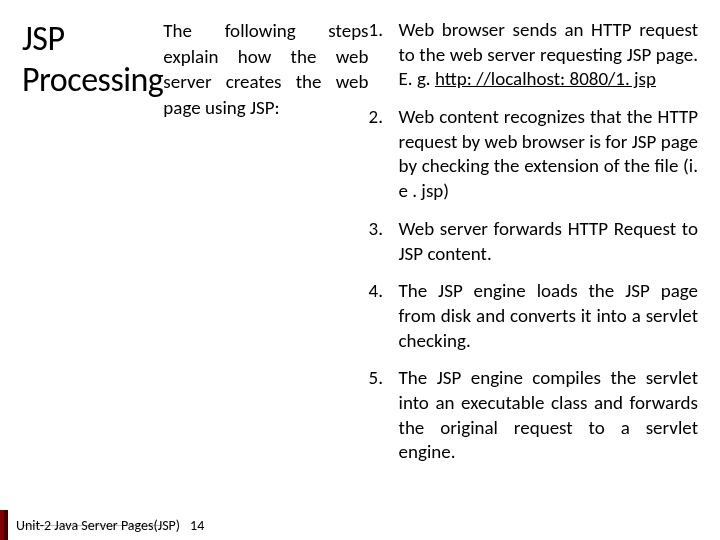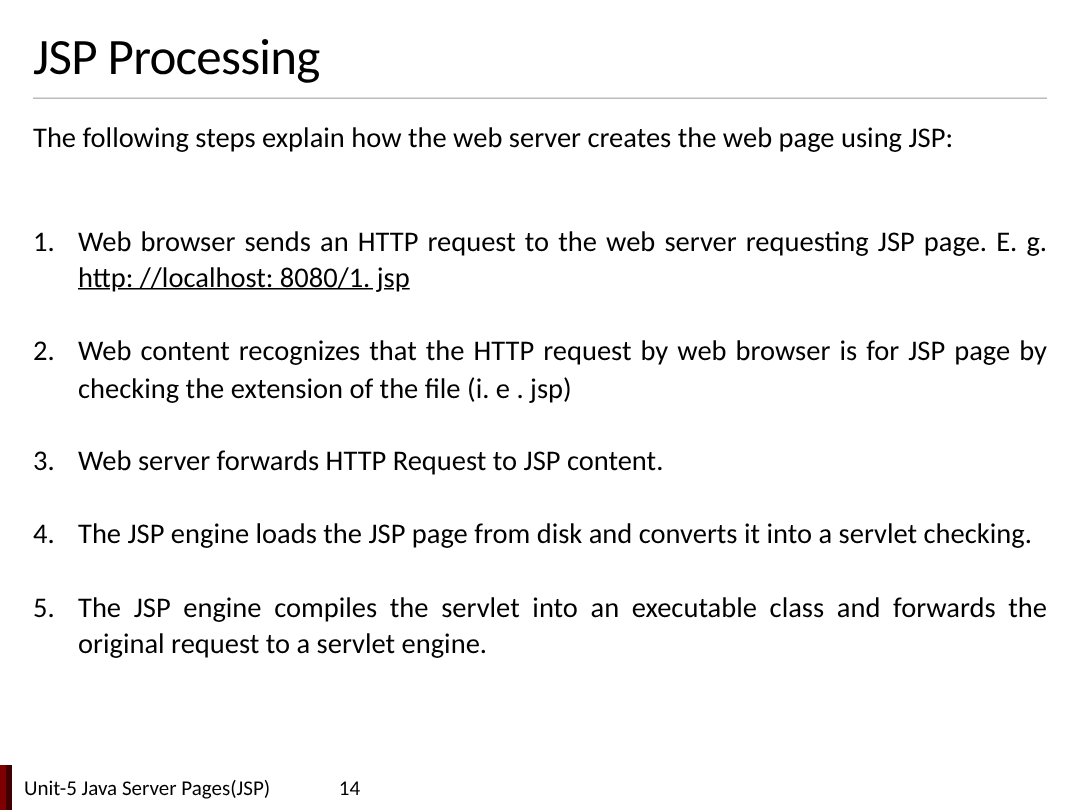--- a/index.html
+++ b/index.html
@@ -10,21 +10,20 @@
     background: #fff;
     color: #000;
     position: relative;
     overflow: hidden;
   }
   .slide {
     width: 100%;
     height: 100%;
     padding: 18px 22px 0 22px;
     display: flex;
-    flex-direction: column;
   }
   .title {
     font-size: 34px;
     font-weight: 400;
     padding-bottom: 6px;
     border-bottom: 1px solid #bbb;
     margin-bottom: 14px;
     letter-spacing: -0.5px;
   }
   .intro {
@@ -38,21 +37,20 @@
     counter-reset: item;
   }
   .list li {
     counter-increment: item;
     font-size: 19px;
     line-height: 1.3;
     text-align: justify;
     margin-bottom: 13px;
     padding-left: 30px;
     position: relative;
-    margin-top: 24px;
   }
   .list li::before {
     content: counter(item) ".";
     position: absolute;
     left: 0;
     top: 0;
   }
   .link {
     text-decoration: underline;
     color: #000;
@@ -80,21 +78,21 @@
   .footer-unit {
     flex: 0 0 auto;
     padding: 0 10px 0 8px;
     font-size: 14px;
     height: 100%;
     display: flex;
     align-items: center;
   }
   .footer-page {
     width: 50px;
-    text-align: right;
+    text-align: left;
     font-size: 14px;
   }
   .footer-inst {
     flex: 1;
     padding-left: 18px;
     font-size: 14px;
   }
 </style>
 </head>
 <body>
@@ -117,15 +115,15 @@
     </li>
     <li>
       <span>The JSP engine compiles the servlet into an executable class and forwards the original request to a servlet engine.</span>
     </li>
   </ol>
 </div>
 
 <div class="footer">
   <div class="footer-left"></div>
   <div class="footer-mid-dark"></div>
-  <div class="footer-unit">Unit-5 Java Server Pages(JSP)</div>
+  <div class="footer-unit">Unit-2 Java Server Pages(JSP)</div>
   <div class="footer-page">14</div>
 </div>
 
 </body></html>

